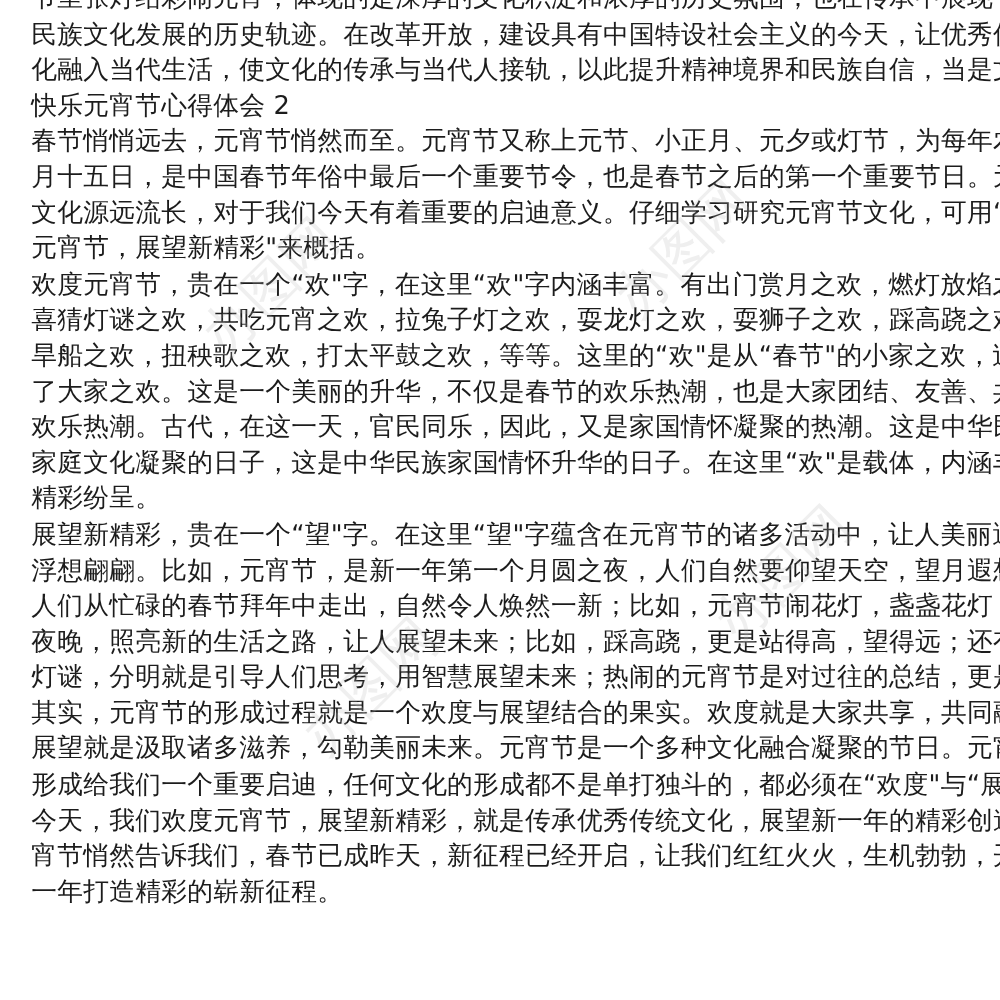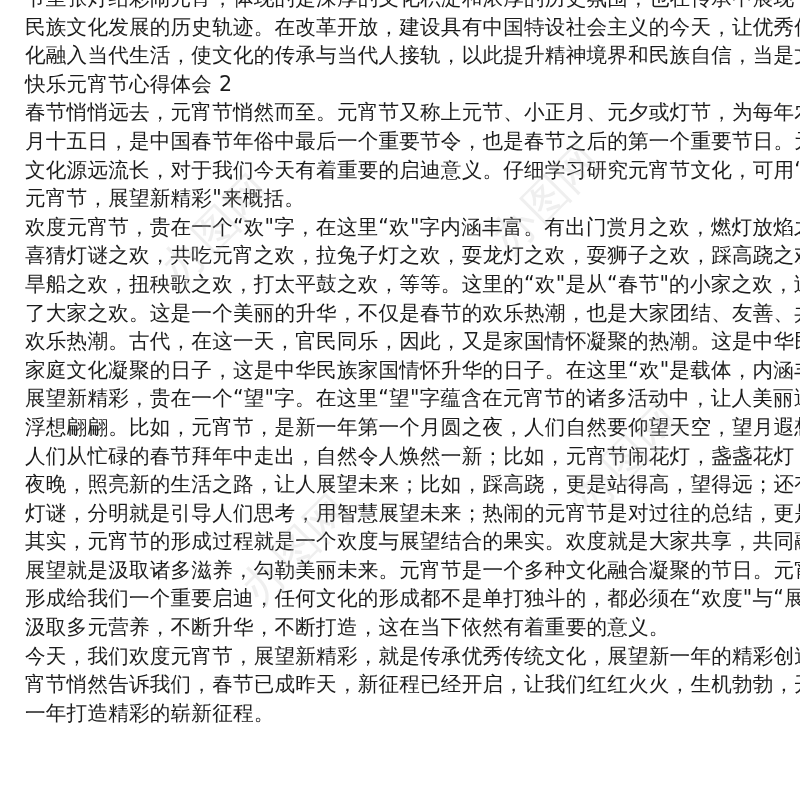--- a/index.html
+++ b/index.html
@@ -27,29 +27,29 @@
   <div class="line">春节悄悄远去，元宵节悄然而至。元宵节又称上元节、小正月、元夕或灯节，为每年农历正</div>
   <div class="line">月十五日，是中国春节年俗中最后一个重要节令，也是春节之后的第一个重要节日。元宵节</div>
   <div class="line">文化源远流长，对于我们今天有着重要的启迪意义。仔细学习研究元宵节文化，可用“欢度</div>
   <div class="line">元宵节，展望新精彩"来概括。</div>
   <div class="line">欢度元宵节，贵在一个“欢"字，在这里“欢"字内涵丰富。有出门赏月之欢，燃灯放焰之欢，</div>
   <div class="line">喜猜灯谜之欢，共吃元宵之欢，拉兔子灯之欢，耍龙灯之欢，耍狮子之欢，踩高跷之欢，划</div>
   <div class="line">旱船之欢，扭秧歌之欢，打太平鼓之欢，等等。这里的“欢"是从“春节"的小家之欢，过度到</div>
   <div class="line">了大家之欢。这是一个美丽的升华，不仅是春节的欢乐热潮，也是大家团结、友善、共享的</div>
   <div class="line">欢乐热潮。古代，在这一天，官民同乐，因此，又是家国情怀凝聚的热潮。这是中华民族大</div>
   <div class="line">家庭文化凝聚的日子，这是中华民族家国情怀升华的日子。在这里“欢"是载体，内涵丰富，</div>
+  <div class="line">精彩纷呈。</div>
   <div class="line">展望新精彩，贵在一个“望"字。在这里“望"字蕴含在元宵节的诸多活动中，让人美丽遐想，</div>
   <div class="line">浮想翩翩。比如，元宵节，是新一年第一个月圆之夜，人们自然要仰望天空，望月遐想，让</div>
   <div class="line">人们从忙碌的春节拜年中走出，自然令人焕然一新；比如，元宵节闹花灯，盏盏花灯，照亮</div>
   <div class="line">夜晚，照亮新的生活之路，让人展望未来；比如，踩高跷，更是站得高，望得远；还有，猜</div>
   <div class="line">灯谜，分明就是引导人们思考，用智慧展望未来；热闹的元宵节是对过往的总结，更是对未</div>
   <div class="line">其实，元宵节的形成过程就是一个欢度与展望结合的果实。欢度就是大家共享，共同融入；</div>
   <div class="line">展望就是汲取诸多滋养，勾勒美丽未来。元宵节是一个多种文化融合凝聚的节日。元宵节的</div>
   <div class="line">形成给我们一个重要启迪，任何文化的形成都不是单打独斗的，都必须在“欢度"与“展望"中</div>
-  <div class="line">汲取多元营养，不断升华，不断打造，这在当下依然有着重要的意义。</div>
   <div class="line">今天，我们欢度元宵节，展望新精彩，就是传承优秀传统文化，展望新一年的精彩创造。元</div>
   <div class="line">宵节悄然告诉我们，春节已成昨天，新征程已经开启，让我们红红火火，生机勃勃，开启新</div>
   <div class="line">一年打造精彩的崭新征程。</div>
 </div>
 
 <div class="watermark" style="left:150px; top:200px;">办图网</div>
 <div class="watermark" style="left:480px; top:170px;">办图网</div>
 <div class="watermark" style="left:230px; top:520px;">办图网</div>
 <div class="watermark" style="left:560px; top:430px;">办图网</div>
 

